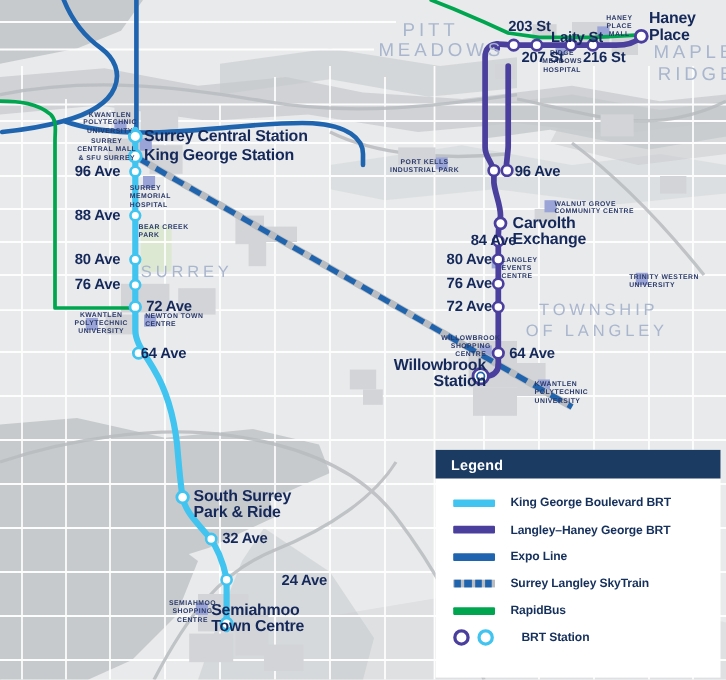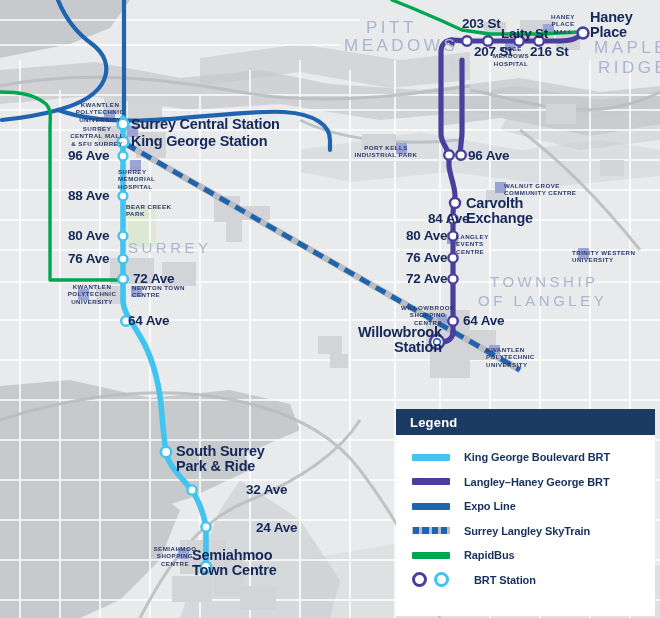--- a/index.html
+++ b/index.html
@@ -259,21 +259,21 @@
   <div class="lbl lbl-major" style="left:131px;top:117px;">Surrey Central Station</div>
   <div class="lbl lbl-major" style="left:131px;top:134px;">King George Station</div>
   <div class="lbl lbl-station" style="left:68px;top:148px;">96 Ave</div>
   <div class="lbl lbl-station" style="left:68px;top:188px;">88 Ave</div>
   <div class="lbl lbl-station" style="left:68px;top:228px;">80 Ave</div>
   <div class="lbl lbl-station" style="left:68px;top:251px;">76 Ave</div>
   <div class="lbl lbl-station" style="left:133px;top:271px;">72 Ave</div>
   <div class="lbl lbl-station" style="left:128px;top:313px;">64 Ave</div>
   <div class="lbl lbl-major" style="left:176px;top:444px;white-space:pre;">South Surrey
 Park &amp; Ride</div>
-  <div class="lbl lbl-station" style="left:202px;top:482px;padding-left:44px;">32 Ave</div>
+  <div class="lbl lbl-station" style="left:202px;top:482px;">32 Ave</div>
   <div class="lbl lbl-station" style="left:216px;top:520px;margin-left:40px;">24 Ave</div>
   <div class="lbl lbl-major" style="left:192px;top:548px;white-space:pre;">Semiahmoo
 Town Centre</div>
 
   <div class="lbl lbl-station" style="left:462px;top:16px;">203 St</div>
   <div class="lbl lbl-station" style="left:474px;top:44px;">207 St</div>
   <div class="lbl lbl-station" style="left:501px;top:26px;">Laity St</div>
   <div class="lbl lbl-station" style="left:530px;top:44px;">216 St</div>
   <div class="lbl lbl-major" style="left:590px;top:10px;white-space:pre;">Haney
 Place</div>

